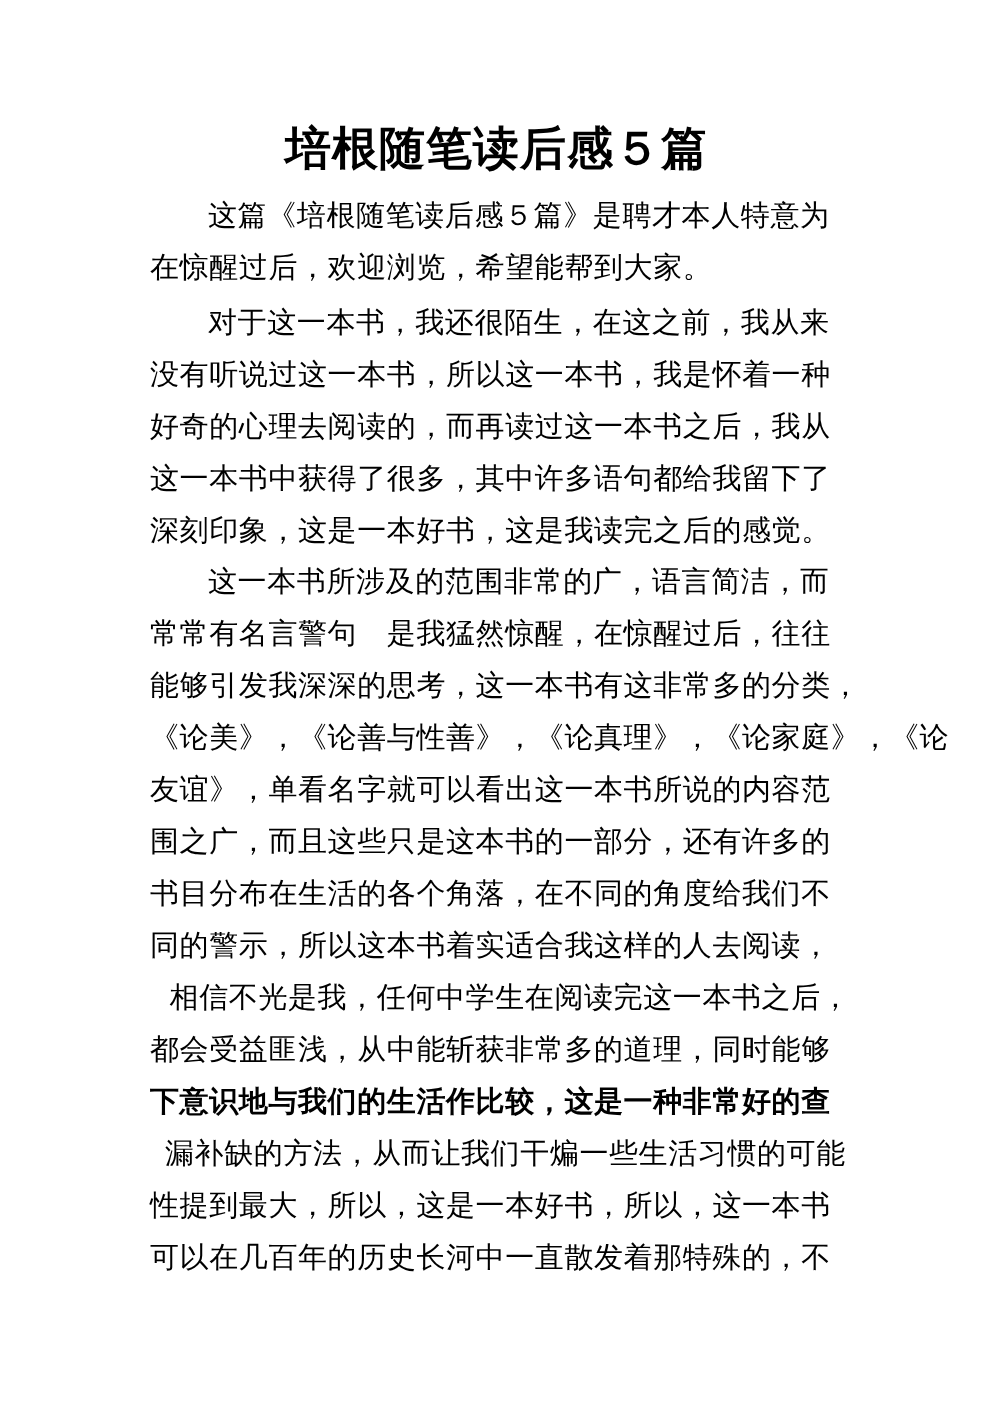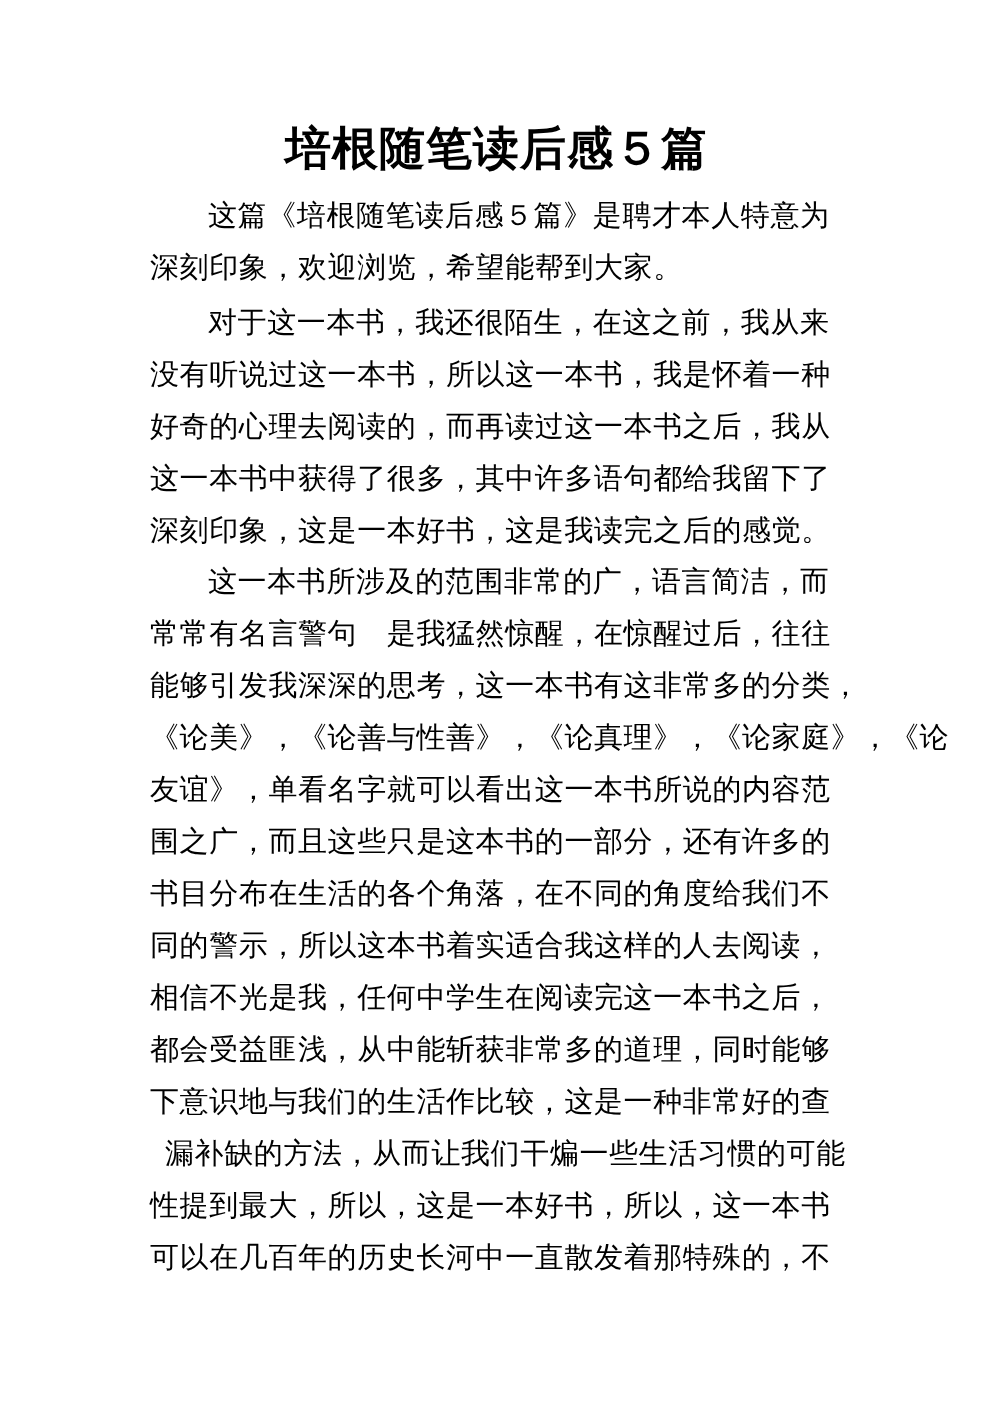--- a/index.html
+++ b/index.html
@@ -51,34 +51,34 @@
     .line.indent { left: 208px; }
   </style>
 </head>
 <body>
 
 <div class="page">
   <div class="title">培根随笔读后感５篇</div>
 
   <div id="body-lines">
     <div class="line indent" style="top: 189px;">这篇《培根随笔读后感５篇》是聘才本人特意为</div>
-    <div class="line" style="top: 241px;">深刻印象，欢迎浏览，希望能帮到大家。</div>
+    <div class="line" style="top: 241px;">在惊醒过后，欢迎浏览，希望能帮到大家。</div>
     <div class="line indent" style="top: 296px;">对于这一本书，我还很陌生，在这之前，我从来</div>
     <div class="line" style="top: 348px;">没有听说过这一本书，所以这一本书，我是怀着一种</div>
     <div class="line" style="top: 400px; font-family: Liberation Serif, serif;">好奇的心理去阅读的，而再读过这一本书之后，我从</div>
     <div class="line" style="top: 452px;">这一本书中获得了很多，其中许多语句都给我留下了</div>
     <div class="line" style="top: 504px;">深刻印象，这是一本好书，这是我读完之后的感觉。</div>
     <div class="line indent" style="top: 555px;">这一本书所涉及的范围非常的广，语言简洁，而</div>
     <div class="line" style="top: 607px;">常常有名言警句　是我猛然惊醒，在惊醒过后，往往</div>
     <div class="line" style="top: 659px;">能够引发我深深的思考，这一本书有这非常多的分类，</div>
     <div class="line" style="top: 711px;">《论美》，《论善与性善》，《论真理》，《论家庭》，《论</div>
     <div class="line" style="top: 763px;">友谊》，单看名字就可以看出这一本书所说的内容范</div>
     <div class="line" style="top: 815px;">围之广，而且这些只是这本书的一部分，还有许多的</div>
     <div class="line" style="top: 867px;">书目分布在生活的各个角落，在不同的角度给我们不</div>
     <div class="line" style="top: 919px;">同的警示，所以这本书着实适合我这样的人去阅读，</div>
-    <div class="line" style="top: 971px;">相信不光是我，任何中学生在阅读完这一本书之后，</div>
+    <div class="line" style="top: 971px; text-align: center;">相信不光是我，任何中学生在阅读完这一本书之后，</div>
     <div class="line" style="top: 1023px;">都会受益匪浅，从中能斩获非常多的道理，同时能够</div>
-    <div class="line" style="top: 1075px;">下意识地与我们的生活作比较，这是一种非常好的查</div>
+    <div class="line" style="top: 1075px; font-weight: bold;">下意识地与我们的生活作比较，这是一种非常好的查</div>
     <div class="line" style="top: 1127px; margin-left: 15px;">漏补缺的方法，从而让我们干煸一些生活习惯的可能</div>
     <div class="line" style="top: 1179px;">性提到最大，所以，这是一本好书，所以，这一本书</div>
     <div class="line" style="top: 1231px;">可以在几百年的历史长河中一直散发着那特殊的，不</div>
   </div>
 </div>
 
 </body></html>

